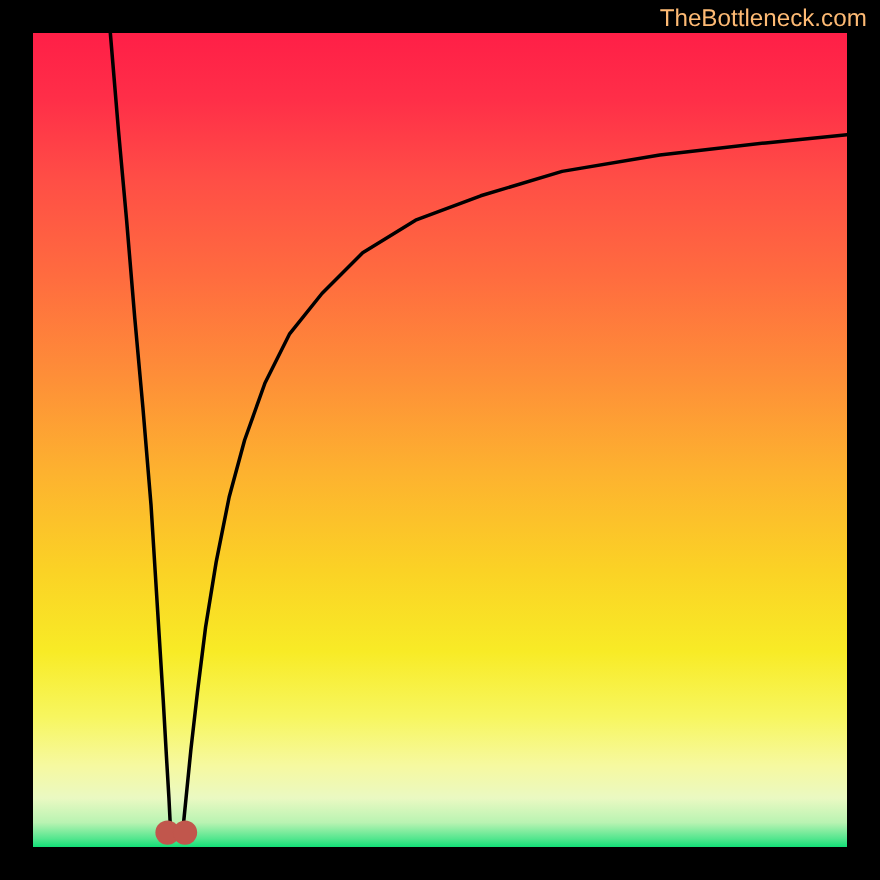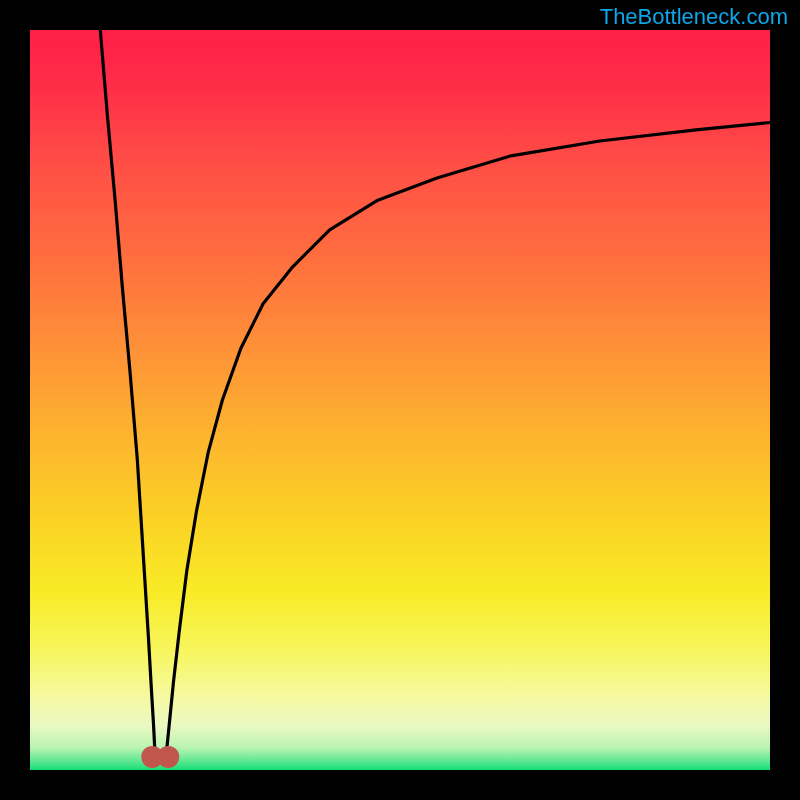--- a/index.html
+++ b/index.html
@@ -42,21 +42,21 @@
       #EAF9C2 94%,
       #B9F3B2 97%,
       #52E68E 99%,
       #12DF77 100%
     );
   }
   .watermark {
     position: absolute;
     top: 4px;
     right: 12px;
-    color: #0ea5e9;
+    color: #fdba74;
     font-size: 22px;
     font-weight: 500;
     user-select: none;
   }
   .curve-svg {
     position: absolute;
     inset: 0;
   }
   .curve-path {
     fill: none;

